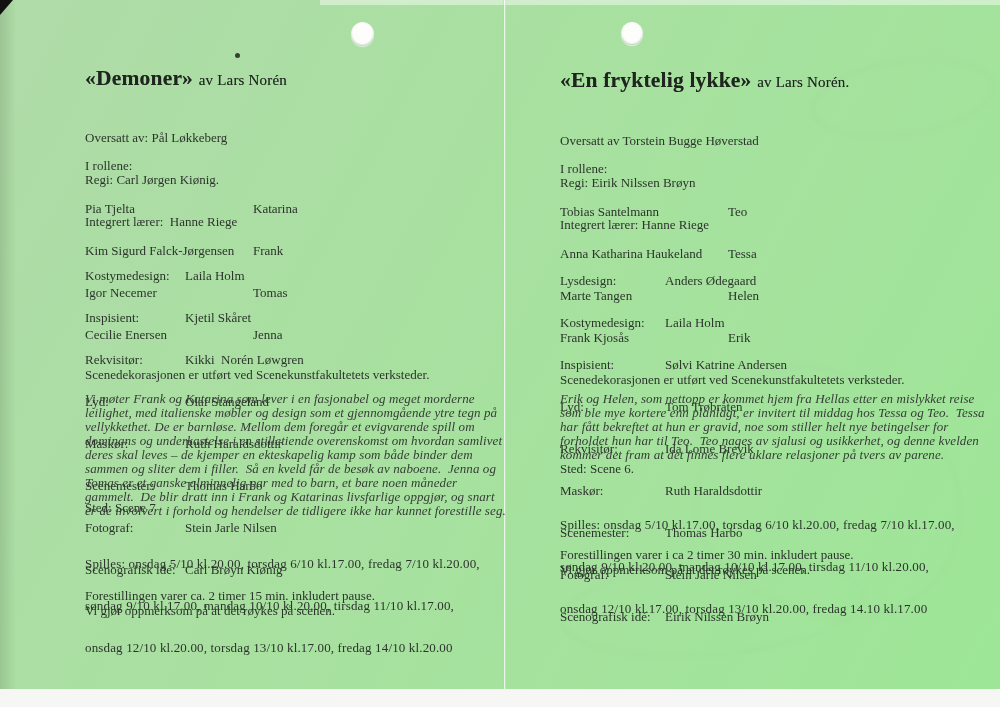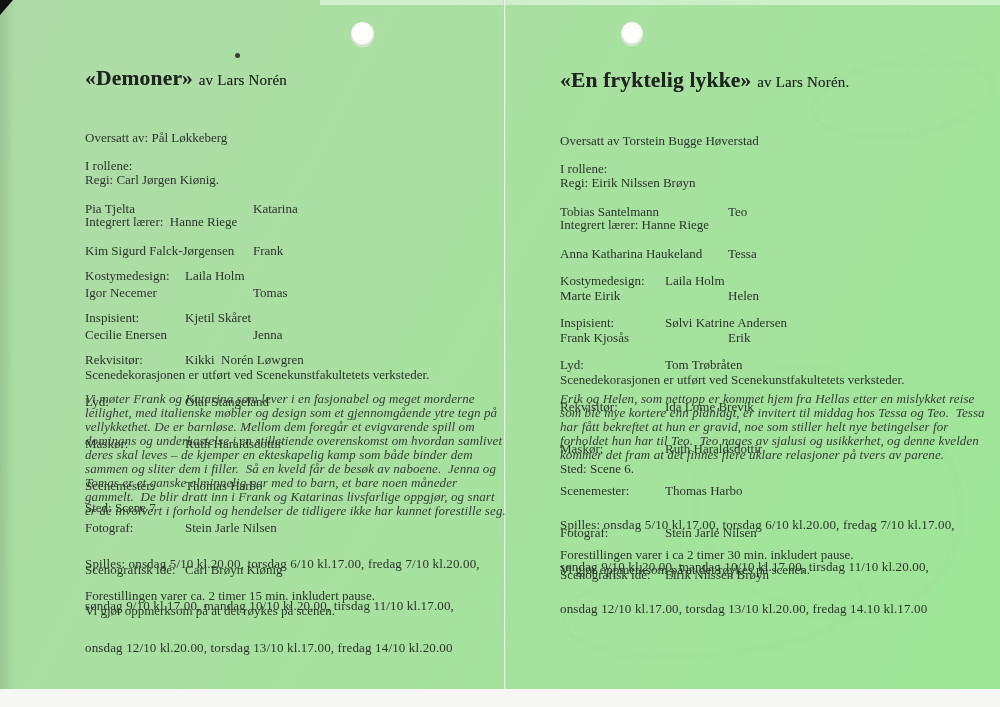--- a/index.html
+++ b/index.html
@@ -129,25 +129,26 @@
       <div>Oversatt av Torstein Bugge Høverstad</div>
       <div>Regi: Eirik Nilssen Brøyn</div>
       <div>Integrert lærer: Hanne Riege</div>
     </div>
 
     <div class="block" style="top:162px;">I rollene:</div>
 
     <div class="block" style="top:177px;">
       <div class="cast-row"><span class="actor">Tobias Santelmann</span><span class="role">Teo</span></div>
       <div class="cast-row"><span class="actor">Anna Katharina Haukeland</span><span class="role">Tessa</span></div>
-      <div class="cast-row"><span class="actor">Marte Eirik</span><span class="role">Helen</span></div>
+      <div class="cast-row"><span class="actor">Marte Tangen</span><span class="role">Helen</span></div>
       <div class="cast-row"><span class="actor">Frank Kjosås</span><span class="role">Erik</span></div>
     </div>
 
     <div class="block" style="top:246px;">
+      <div class="crew-row"><span class="label">Lysdesign:</span><span>Anders Ødegaard</span></div>
       <div class="crew-row"><span class="label">Kostymedesign:</span><span>Laila Holm</span></div>
       <div class="crew-row"><span class="label">Inspisient:</span><span>Sølvi Katrine Andersen</span></div>
       <div class="crew-row"><span class="label">Lyd:</span><span>Tom Trøbråten</span></div>
       <div class="crew-row"><span class="label">Rekvisitør:</span><span>Ida Lome Brevik</span></div>
       <div class="crew-row"><span class="label">Maskør:</span><span>Ruth Haraldsdottir</span></div>
       <div class="crew-row"><span class="label">Scenemester:</span><span>Thomas Harbo</span></div>
       <div class="crew-row"><span class="label">Fotograf:</span><span>Stein Jarle Nilsen</span></div>
       <div class="crew-row"><span class="label">Scenografisk idé:</span><span>Eirik Nilssen Brøyn</span></div>
     </div>
 

